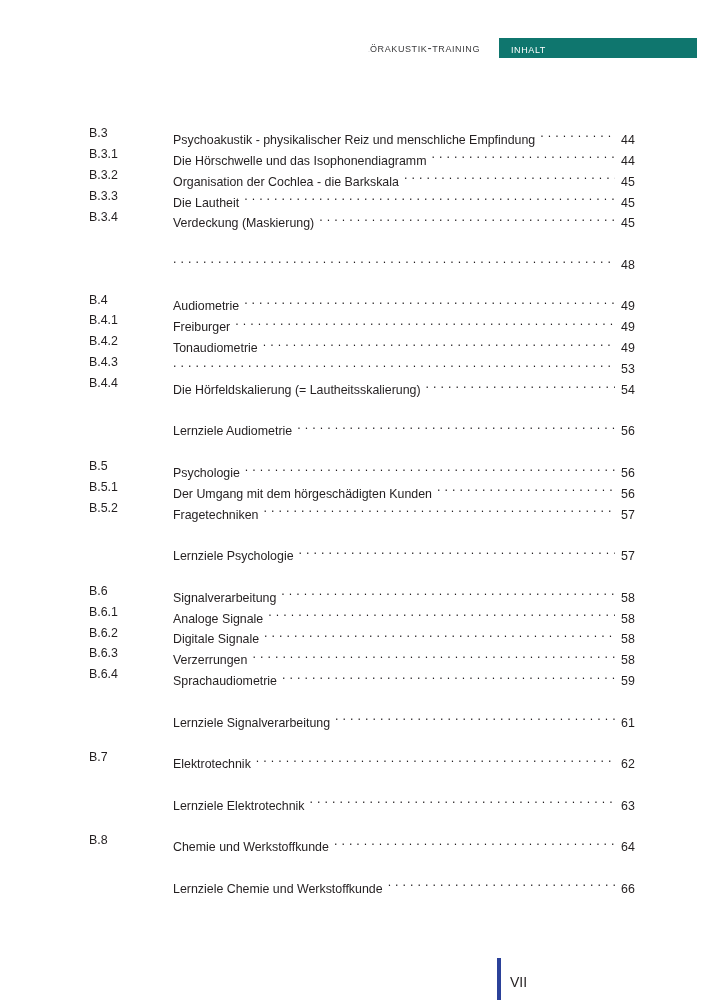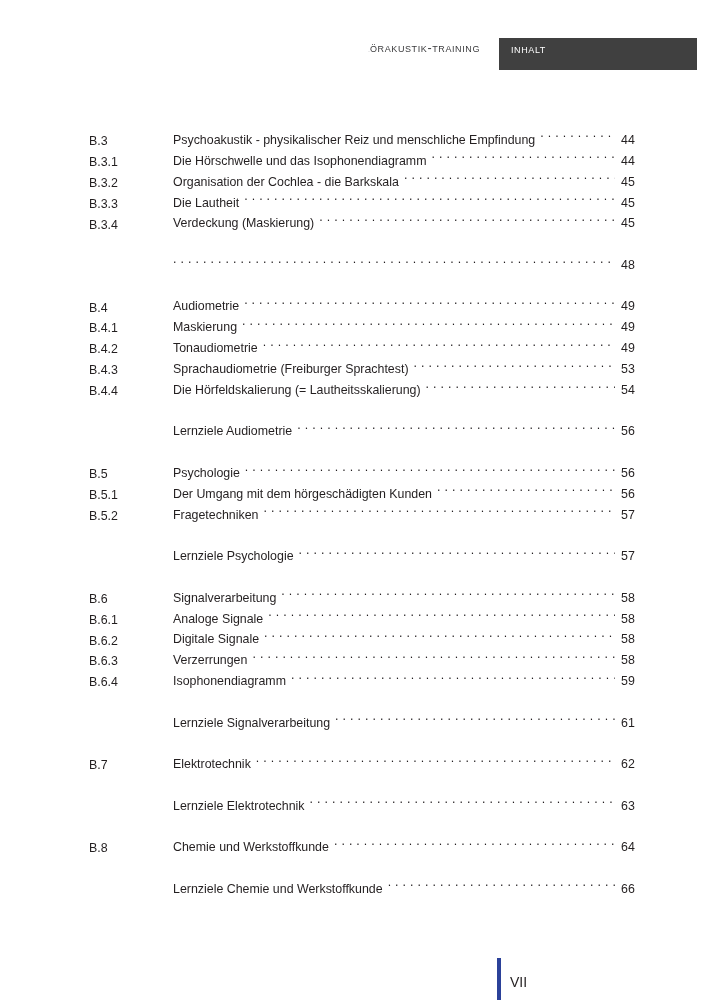--- a/index.html
+++ b/index.html
@@ -34,22 +34,22 @@
     font-variant: small-caps;
     text-transform: lowercase;
     white-space: nowrap;
   }
   .head-title::first-letter { font-size: 1px; }
   .head-box {
     position: absolute;
     left: 499px;
     top: 0;
     width: 198px;
-    height: 32px;
-    background: #404040;
+    height: 20px;
+    background: #0f766e;
   }
   .head-box-label {
     position: absolute;
     left: 12px;
     top: 4px;
     font-size: 12.5px;
     letter-spacing: 0.6px;
     color: #ffffff;
     font-variant: small-caps;
     text-transform: lowercase;
@@ -68,21 +68,21 @@
     height: 20.9px;
     line-height: 20.9px;
     font-size: 12.4px;
     white-space: nowrap;
   }
   .toc-row.gap-before { margin-top: 20.6px; }
 
   .toc-num {
     position: absolute;
     left: 0;
-    top: 8px;
+    top: 0;
     width: 92px;
     color: #231f20;
   }
   .toc-mid {
     position: absolute;
     left: 84px;
     right: 0;
     top: 0;
     display: flex;
     align-items: baseline;
@@ -201,37 +201,36 @@
       <div class="toc-num">B.4</div>
       <div class="toc-mid">
         <span class="toc-title">Audiometrie</span>
         <span class="toc-leader"></span>
         <span class="toc-page">49</span>
       </div>
     </div>
     <div class="toc-row">
       <div class="toc-num">B.4.1</div>
       <div class="toc-mid">
-        <span class="toc-title">Maskierung</span>
+        <span class="toc-title">Freiburger</span>
         <span class="toc-leader"></span>
         <span class="toc-page">49</span>
       </div>
     </div>
     <div class="toc-row">
       <div class="toc-num">B.4.2</div>
       <div class="toc-mid">
         <span class="toc-title">Tonaudiometrie</span>
         <span class="toc-leader"></span>
         <span class="toc-page">49</span>
       </div>
     </div>
     <div class="toc-row">
       <div class="toc-num">B.4.3</div>
       <div class="toc-mid">
-        <span class="toc-title">Sprachaudiometrie (Freiburger Sprachtest)</span>
         <span class="toc-leader"></span>
         <span class="toc-page">53</span>
       </div>
     </div>
     <div class="toc-row">
       <div class="toc-num">B.4.4</div>
       <div class="toc-mid">
         <span class="toc-title">Die Hörfeldskalierung (= Lautheitsskalierung)</span>
         <span class="toc-leader"></span>
         <span class="toc-page">54</span>
@@ -305,21 +304,21 @@
       <div class="toc-num">B.6.3</div>
       <div class="toc-mid">
         <span class="toc-title">Verzerrungen</span>
         <span class="toc-leader"></span>
         <span class="toc-page">58</span>
       </div>
     </div>
     <div class="toc-row">
       <div class="toc-num">B.6.4</div>
       <div class="toc-mid">
-        <span class="toc-title">Isophonendiagramm</span>
+        <span class="toc-title">Sprachaudiometrie</span>
         <span class="toc-leader"></span>
         <span class="toc-page">59</span>
       </div>
     </div>
     <div class="toc-row gap-before">
       <div class="toc-num"></div>
       <div class="toc-mid">
         <span class="toc-title">Lernziele Signalverarbeitung</span>
         <span class="toc-leader"></span>
         <span class="toc-page">61</span>

